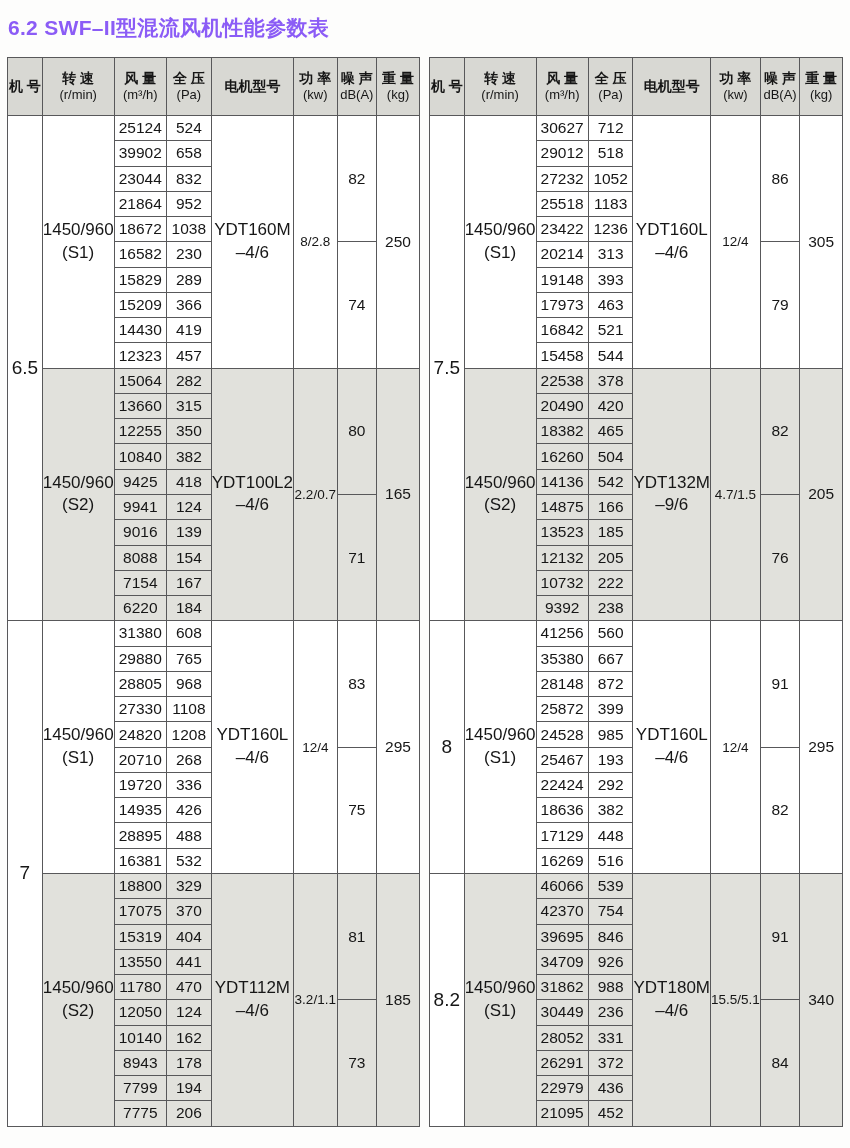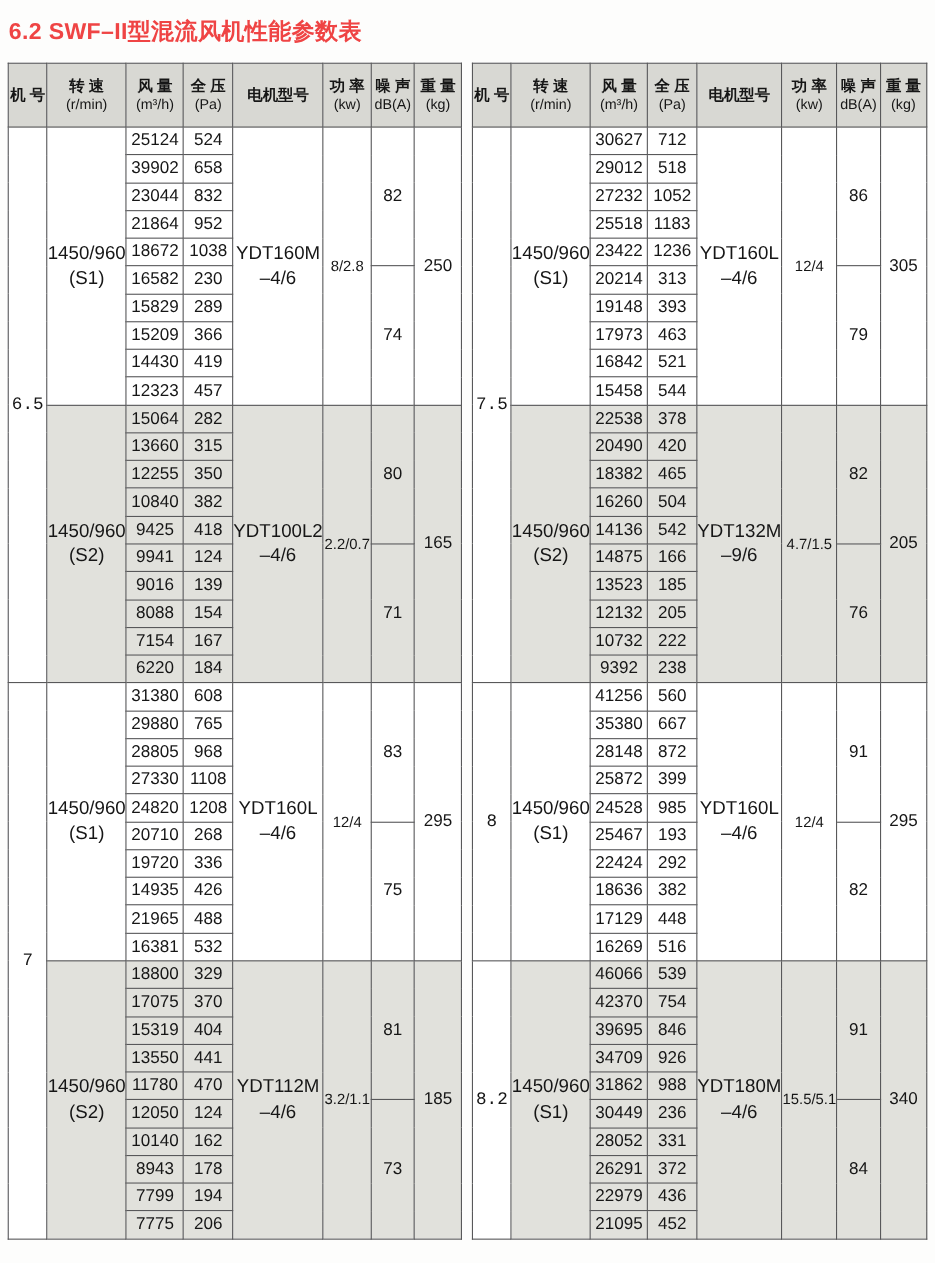--- a/index.html
+++ b/index.html
@@ -11,41 +11,41 @@
   *{box-sizing:border-box;}
   html,body{margin:0;padding:0;}
   body{
     width:850px;height:1148px;overflow:hidden;
     background:#fdfdfc;color:var(--text);
     font-family:"Liberation Sans","DejaVu Sans",sans-serif;
   }
   .page{padding:14px 7px 0 7px;}
   .title{
     font-size:21px;font-weight:700;letter-spacing:.3px;
-    margin:0 0 15px 1px;color:#ef4444;
+    margin:0 0 15px 1px;color:#8b5cf6;
   }
   .tables{display:flex;gap:9px;align-items:flex-start;}
   table.fan-table{
     border-collapse:collapse;table-layout:fixed;
     border:1px solid var(--border);
   }
   .fan-table th,.fan-table td{
     border:1px solid var(--border);
     text-align:center;vertical-align:middle;padding:0;
   }
   .fan-table th{
     height:58px;background:var(--header-bg);
     font-size:14px;font-weight:700;line-height:1.3;
   }
   .fan-table th .h2{font-weight:400;font-size:13px;}
   .fan-table tbody tr{height:25.28px;}
   .fan-table td{font-size:15.5px;background:#fff;}
   td.pre{white-space:pre-line;font-size:17px;line-height:1.35;}
   td.power{font-size:13.5px;white-space:nowrap;}
-  td.model{font-size:16px;font-family:Liberation Mono, monospace;}
+  td.model{font-size:19px;}
   td.shaded{background:var(--shaded-bg);}
 </style>
 </head>
 <body>
 
 <div class="page">
   <h1 class="title">6.2 SWF–II型混流风机性能参数表</h1>
   <div class="tables">
     <table class="fan-table">
         <colgroup>
@@ -225,21 +225,21 @@
           </tr>
           <tr>
             <td class="num">19720</td>
             <td class="num">336</td>
           </tr>
           <tr>
             <td class="num">14935</td>
             <td class="num">426</td>
           </tr>
           <tr>
-            <td class="num">21965</td>
+            <td class="num">28895</td>
             <td class="num">488</td>
           </tr>
           <tr>
             <td class="num">16381</td>
             <td class="num">532</td>
           </tr>
           <tr>
             <td class="pre shaded" rowspan="10">1450/960
 (S2)</td>
             <td class="num shaded">18800</td>

